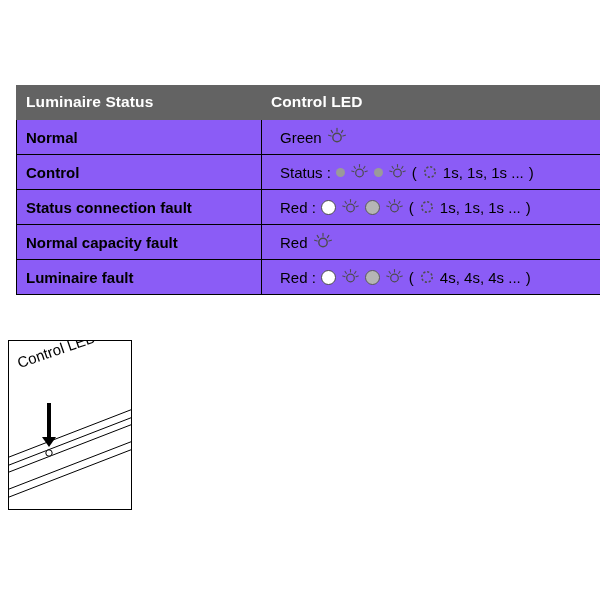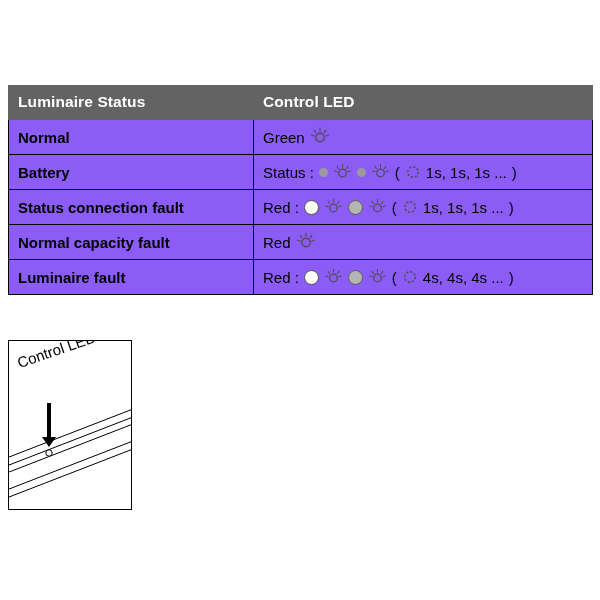--- a/index.html
+++ b/index.html
@@ -11,21 +11,21 @@
     width: 600px;
     height: 600px;
     font-family: "Liberation Sans", sans-serif;
     position: relative;
     overflow: hidden;
   }
 
   
   .table-wrap {
     position: absolute;
-    left: 8px;
+    left: 16px;
     top: 85px;
     width: 584px;
   }
   table.status-table {
     border-collapse: collapse;
     width: 100%;
     table-layout: fixed;
   }
   table.status-table col.c1 { width: 245px; }
   table.status-table col.c2 { width: 339px; }
@@ -56,20 +56,21 @@
   }
   td.led-cell {
     font-weight: normal;
     color: #000000;
   }
   .led-row {
     display: flex;
     align-items: center;
     gap: 5px;
     white-space: nowrap;
+    margin-left: 9px;
   }
   .led-text { font-size: 15px; }
   .paren { font-size: 15px; }
 
   
   .dot {
     display: inline-block;
     border-radius: 50%;
     flex: 0 0 auto;
   }
@@ -169,21 +170,21 @@
                   <line x1="18.4" y1="8.2" x2="15.8" y2="9.0"></line>
                 </g>
               </svg>
             </span>
           </span>
         </td>
       </tr>
 
 
       <tr>
-        <td class="status-label">Battery</td>
+        <td class="status-label">Control</td>
         <td class="led-cell">
           <span class="led-row">
             <span class="led-text">Status :</span>
             <span class="dot off-sm"></span>
             <span class="shine">
               <svg width="19" height="19" viewBox="0 0 20 20" aria-hidden="true">
                 <circle cx="10" cy="10.5" r="4" fill="none" stroke="#4d4d4d" stroke-width="1.3"></circle>
                 <g stroke="#4d4d4d" stroke-width="1.1" stroke-linecap="round">
                   <line x1="10" y1="1.6" x2="10" y2="4.3"></line>
                   <line x1="4.3" y1="3.6" x2="5.7" y2="5.7"></line>

